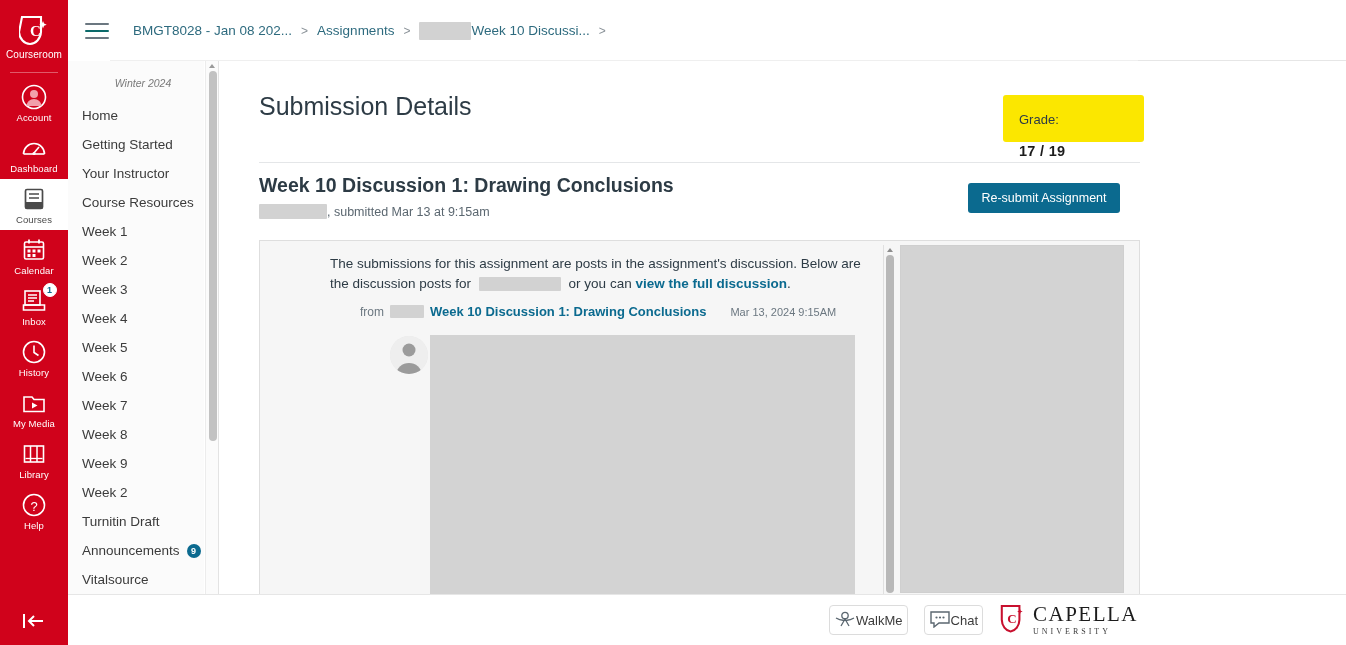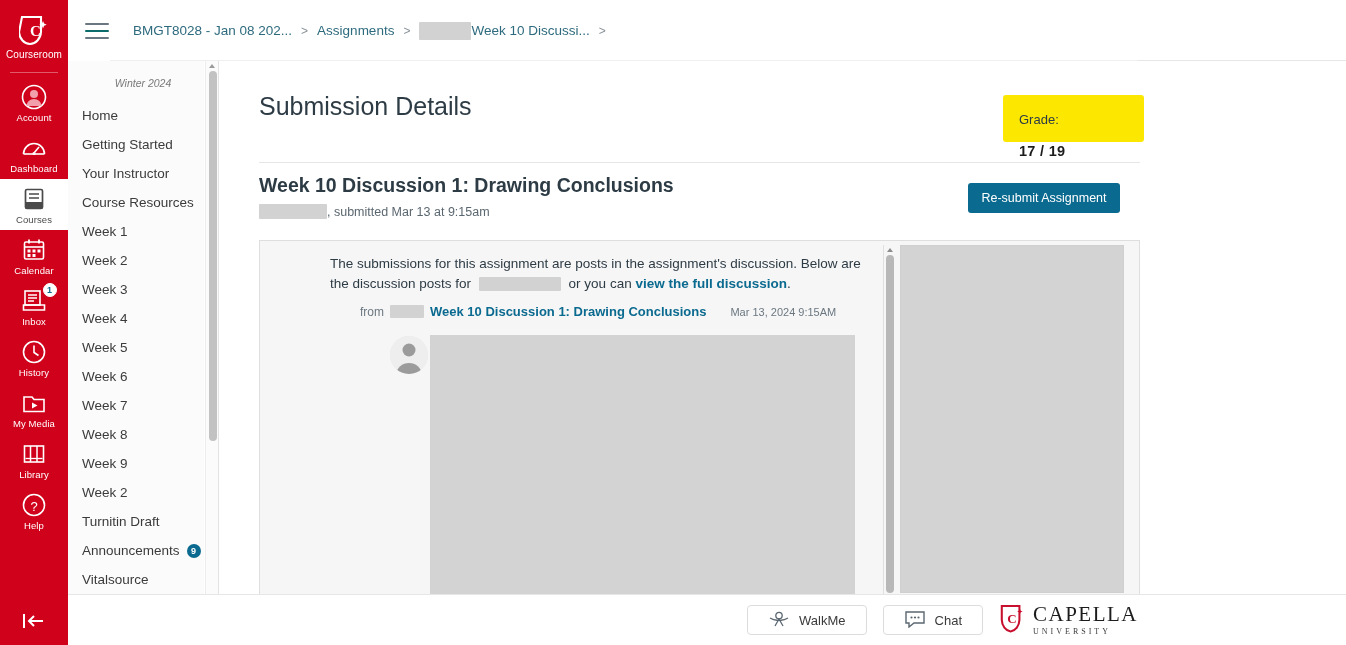--- a/index.html
+++ b/index.html
@@ -146,21 +146,21 @@
     border:1px solid #cfcfcf;
   }
 
   
   .footer {
     position:absolute; left:68px; top:594px; width:1278px; height:51px;
     background:#fff; border-top:1px solid #e6e6e6;
     display:flex; align-items:center; justify-content:flex-end; padding-right:208px; gap:16px;
   }
   .fbtn {
-    display:flex; align-items:center; gap:9px; height:30px; padding:0 20px;
+    display:flex; align-items:center; height:30px; padding:0 4px;
     border:1px solid #dcdcdc; border-radius:4px; background:#fff; cursor:pointer;
     font-size:13px; color:#3b3b3b; font-family:"Liberation Sans", sans-serif;
   }
   .capella { display:flex; align-items:center; gap:8px; }
   .capella .ctext { display:flex; flex-direction:column; line-height:1; }
   .capella .c1 { font-family:"Liberation Serif", serif; font-size:21px; letter-spacing:1.5px; color:#1c1c1c; }
   .capella .c2 { font-family:"Liberation Serif", serif; font-size:8px; letter-spacing:3px; color:#3b3b3b; margin-top:3px; }
   .top-hairline { position:absolute; left:0; top:0; width:1346px; height:2px; background:#f2e9ea; }
 </style>
 </head>

